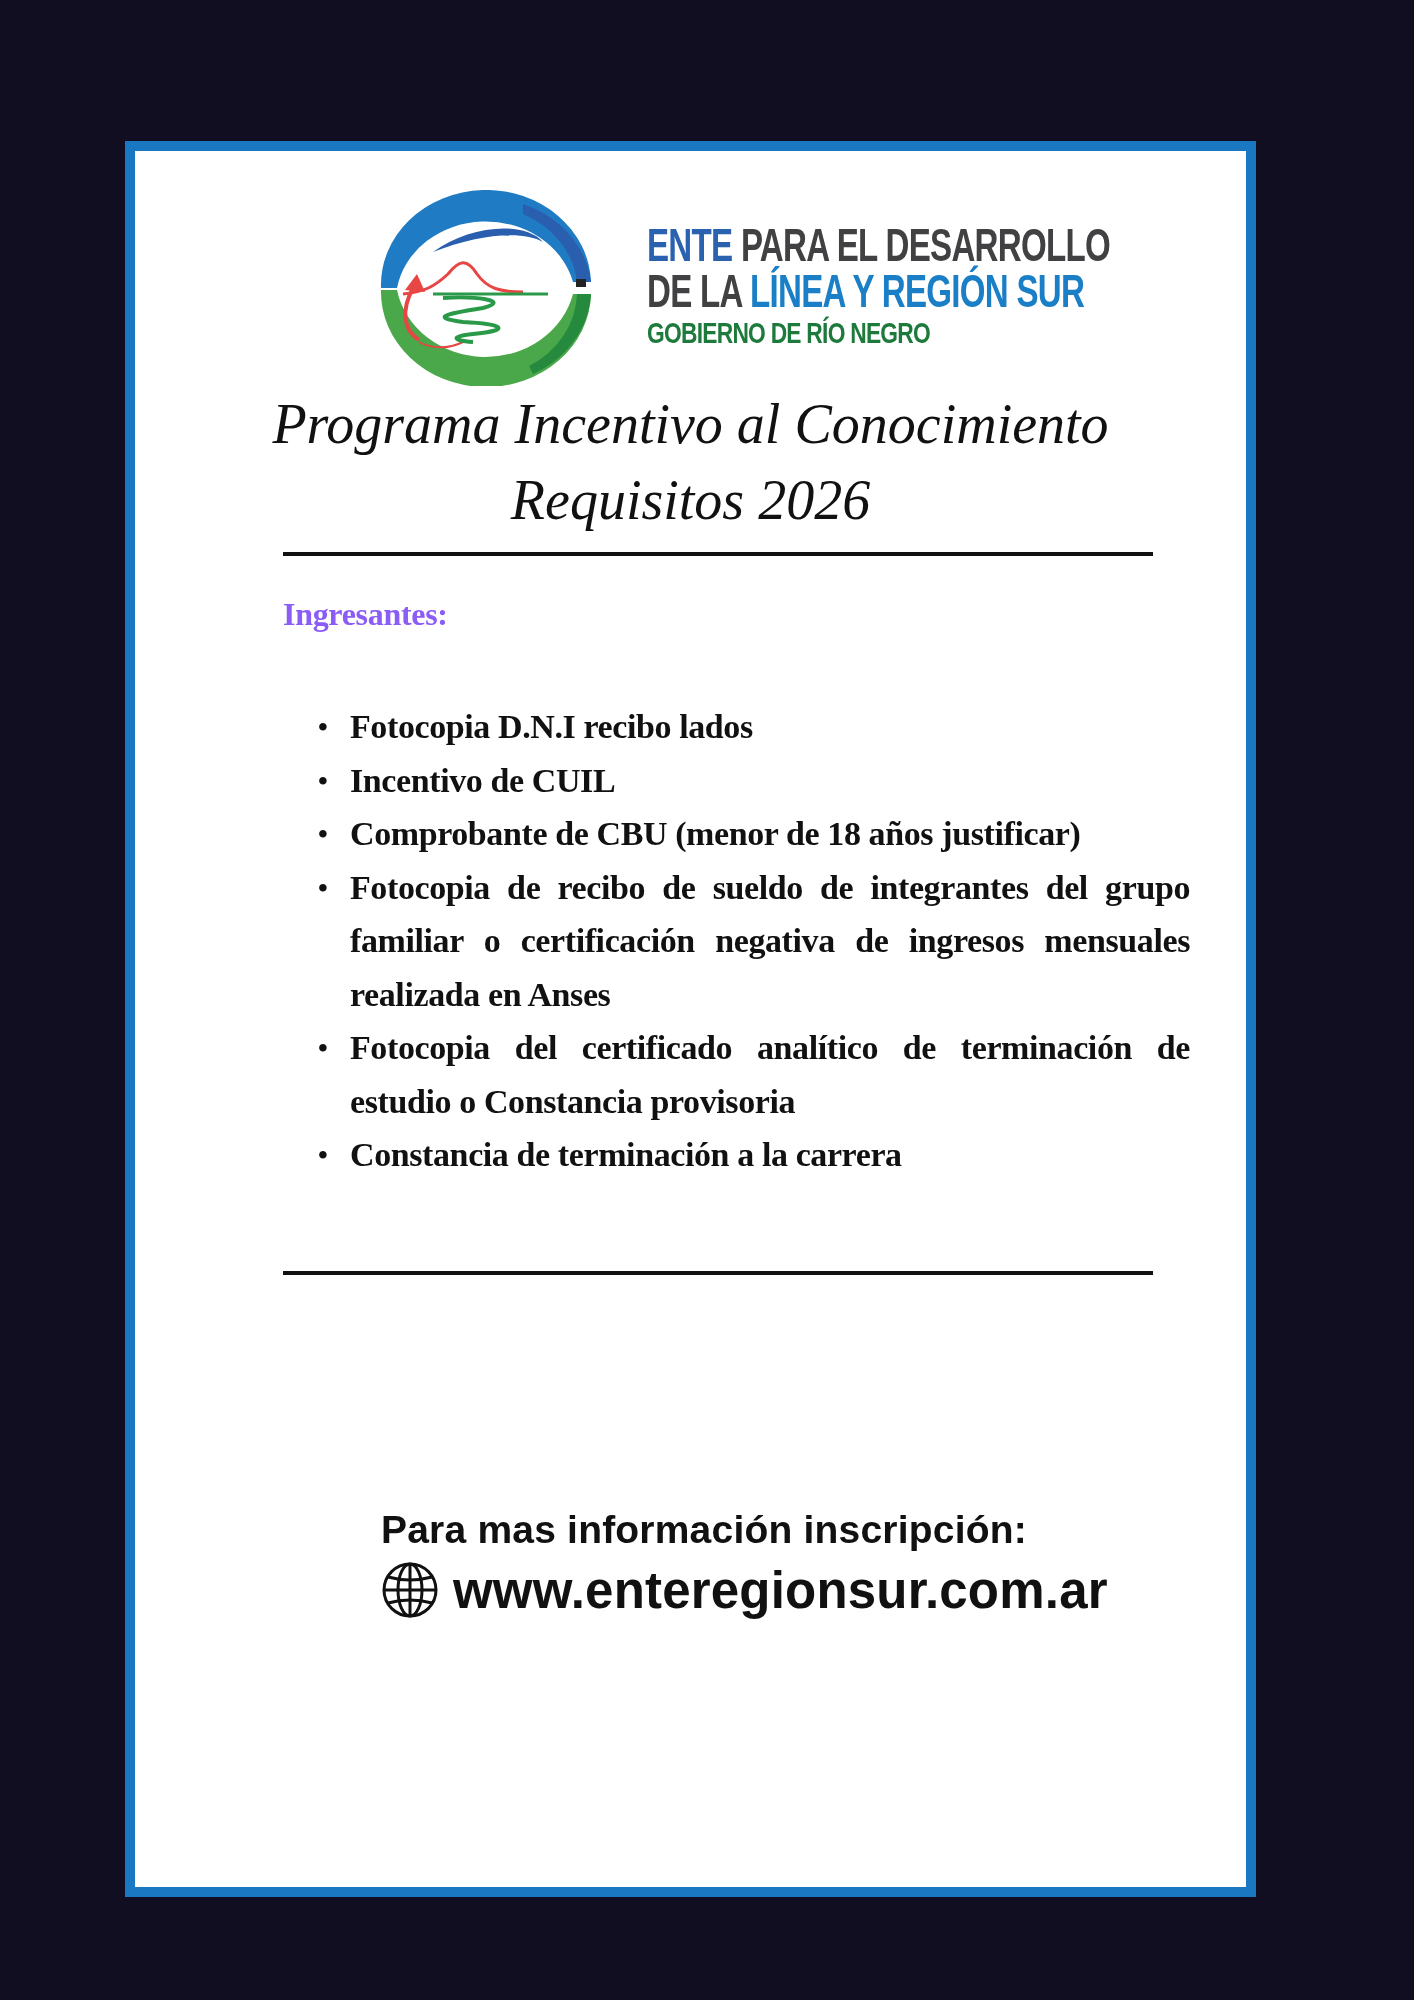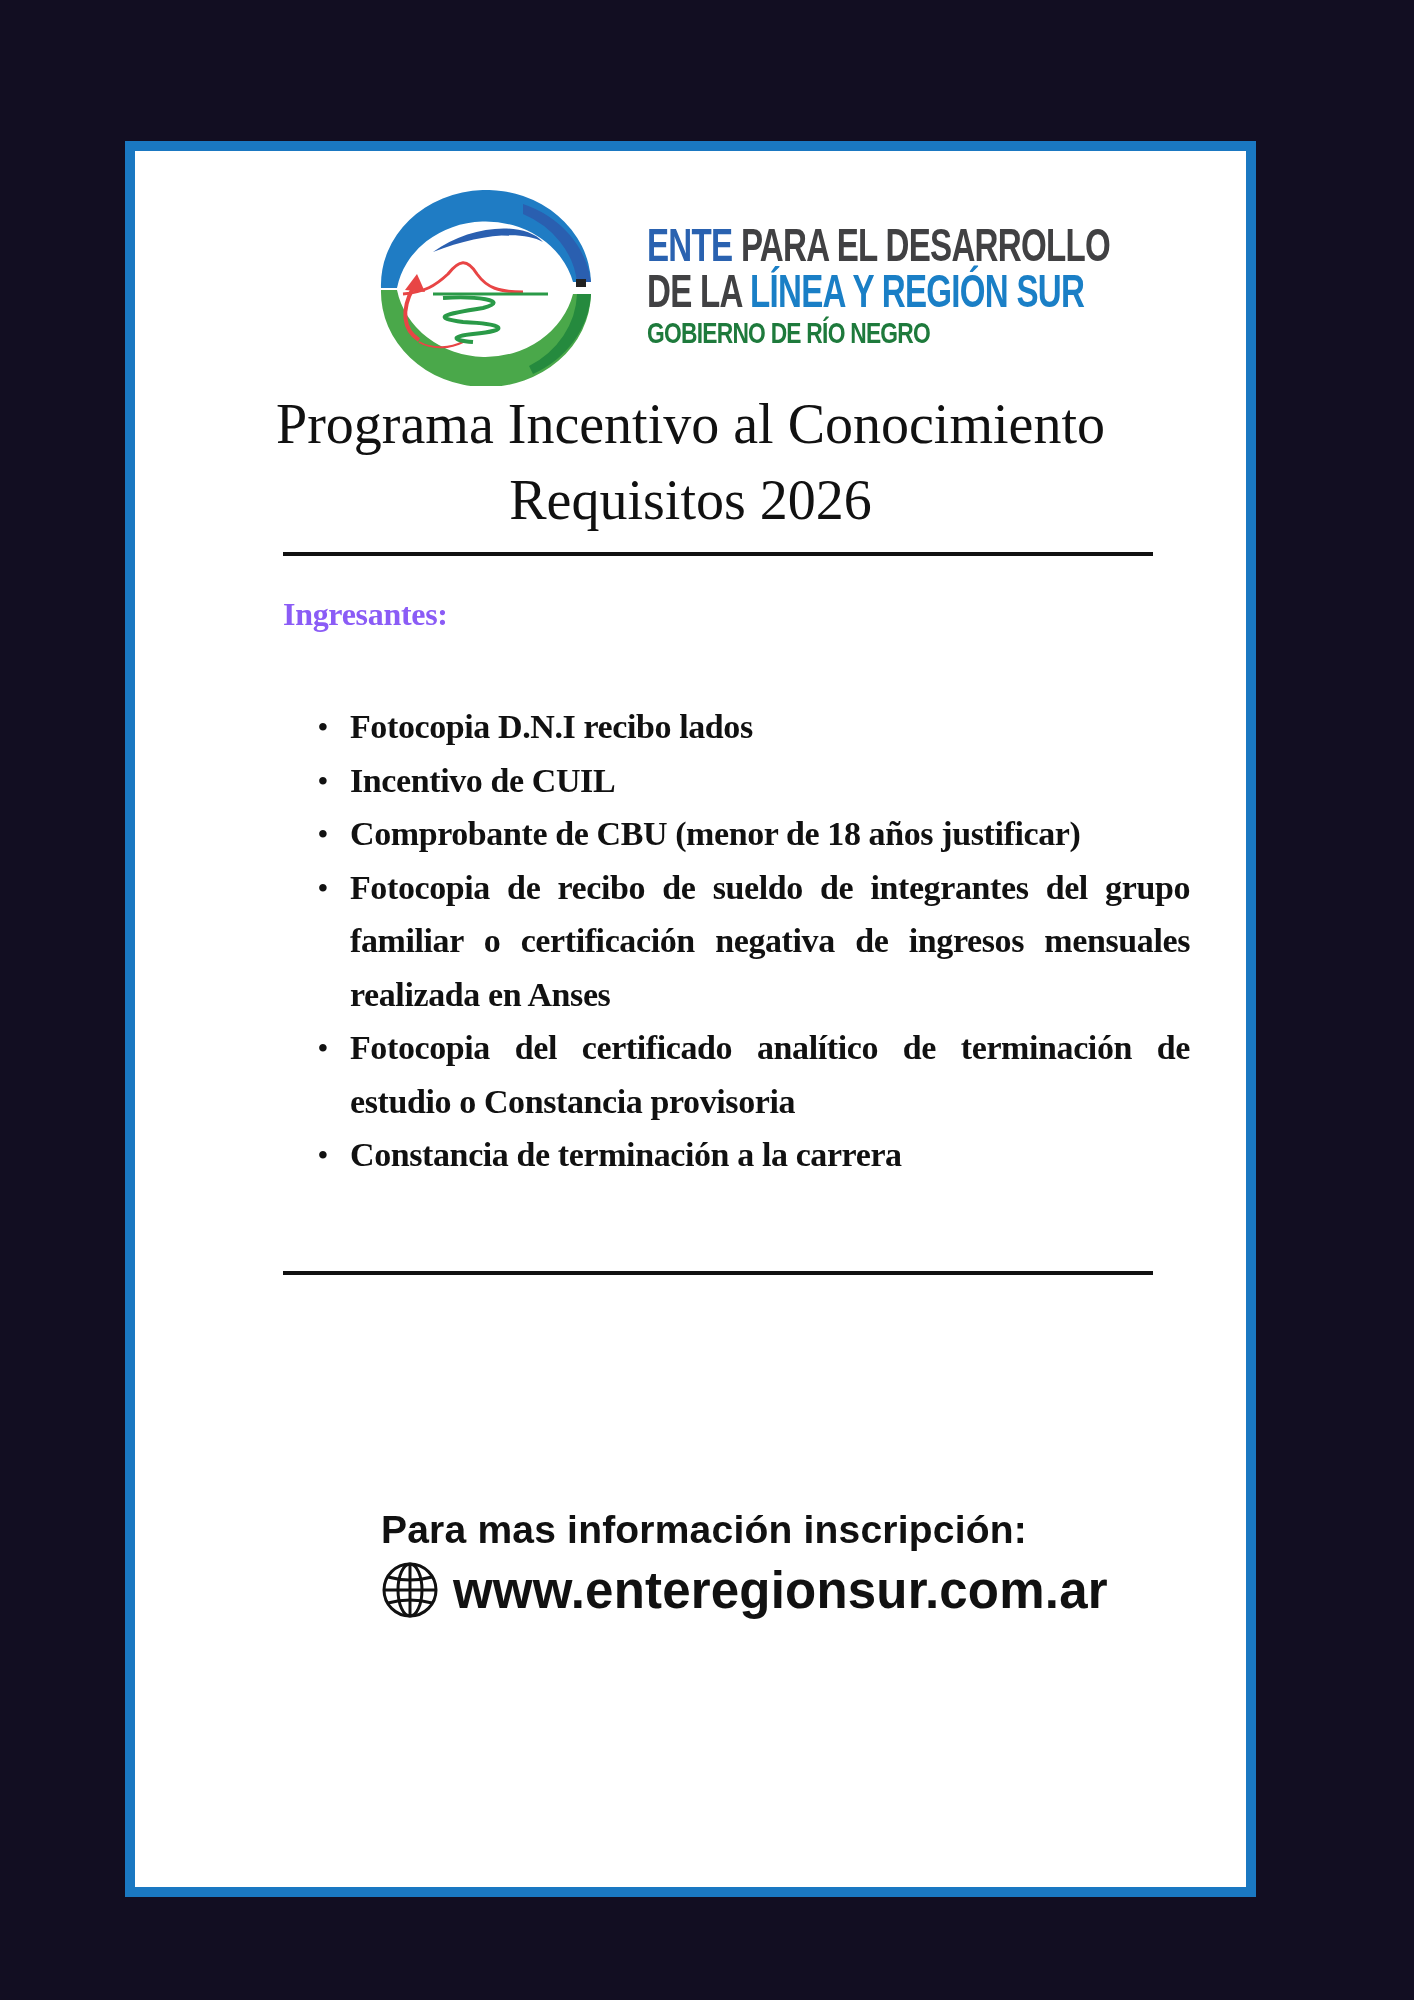--- a/index.html
+++ b/index.html
@@ -69,20 +69,21 @@
   .title {
     position: absolute;
     left: 135px;
     width: 1111px;
     text-align: center;
     font-family: "Liberation Serif", serif;
     font-size: 56px;
     color: #111111;
     line-height: 76px;
     top: 386px;
+    font-style: italic;
   }
   .rule {
     position: absolute;
     left: 283px;
     width: 870px;
     height: 4px;
     background: #111111;
   }
 
   

